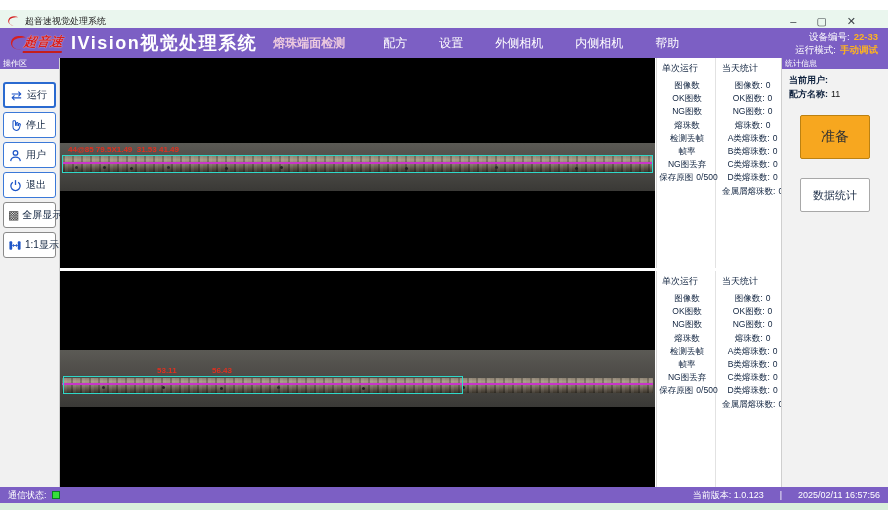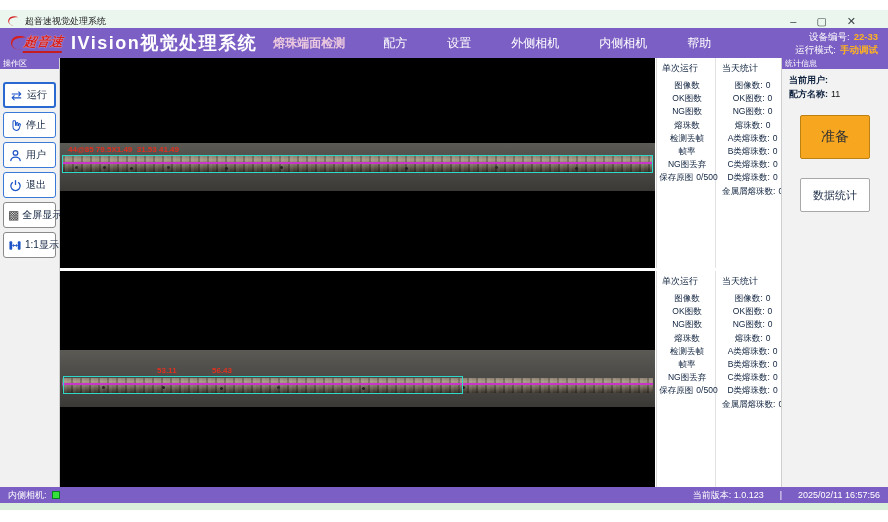--- a/index.html
+++ b/index.html
@@ -19,21 +19,21 @@
   
   .header { left:0; top:28px; width:888px; height:30px; background:#7c5fc4;
             display:flex; align-items:center; }
   .logo-wrap { margin-left:8px; display:flex; align-items:center; }
   .logo-text { color:#d61f1f; font-style:italic; font-weight:bold; font-size:13px;
                border-bottom:2px solid #c51d1d; transform:skewX(-8deg);
                text-shadow:0 0 1px #fff; margin-left:-4px; }
   .app-title { color:#ffffff; font-weight:bold; font-size:18px; letter-spacing:1.5px;
                margin-left:8px; }
   .subtitle { color:#ecc9de; font-weight:bold; font-size:12px; margin-left:16px; }
-  .menu { display:flex; gap:40px; margin-left:38px; }
+  .menu { display:flex; gap:32px; margin-left:38px; }
   .menu span { color:#ffffff; font-size:12px; cursor:default; }
   .hdr-right { margin-left:auto; margin-right:10px; display:flex; flex-direction:column;
                align-items:flex-end; gap:1px; }
   .hdr-right .row { font-size:9.5px; line-height:12px; }
   .hdr-right .lbl { color:#ffffff; }
   .hdr-right .val { color:#ffb41e; font-weight:bold; margin-left:4px; }
 
   
   .sidebar { left:0; top:58px; width:60px; height:429px; background:#f1f1f1;
              border-right:1px solid #cfcfcf; }
@@ -387,21 +387,21 @@
     <span>当前用户:</span><span class="v"></span>
   </div>
   <div class="info-row" style="top:30px;">
     <span>配方名称:</span><span class="v">11</span>
   </div>
   <div class="ready-btn">准备</div>
   <div class="dstats-btn">数据统计</div>
 </div>
 
 <div class="abs statusbar">
-  <span>内侧相机:</span>
+  <span>通信状态:</span>
   <span class="comm-dot"></span>
   <div class="sb-right">
     <span><span>当前版本:</span>
       <span>1.0.123</span></span>
     <span>|</span>
     <span>2025/02/11  16:57:56</span>
   </div>
 </div>
 
 <div class="abs bottom-edge"></div>

